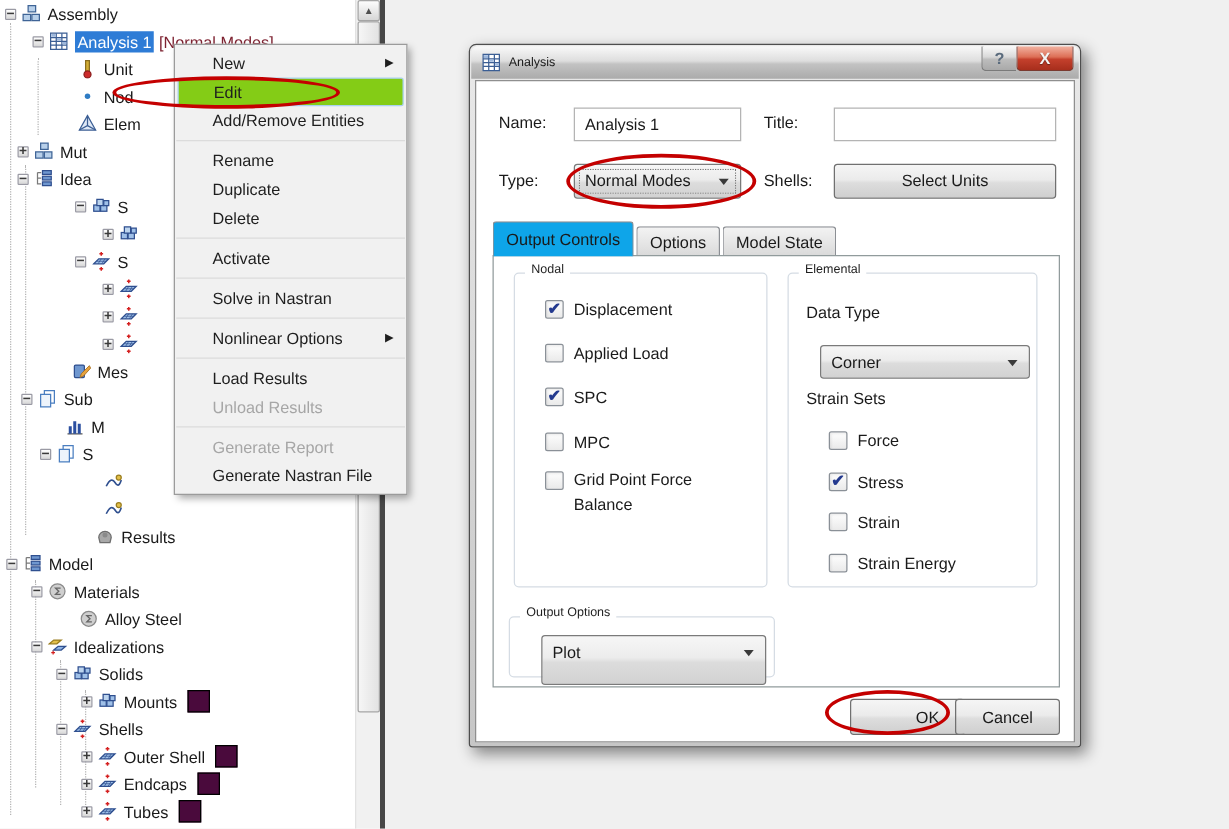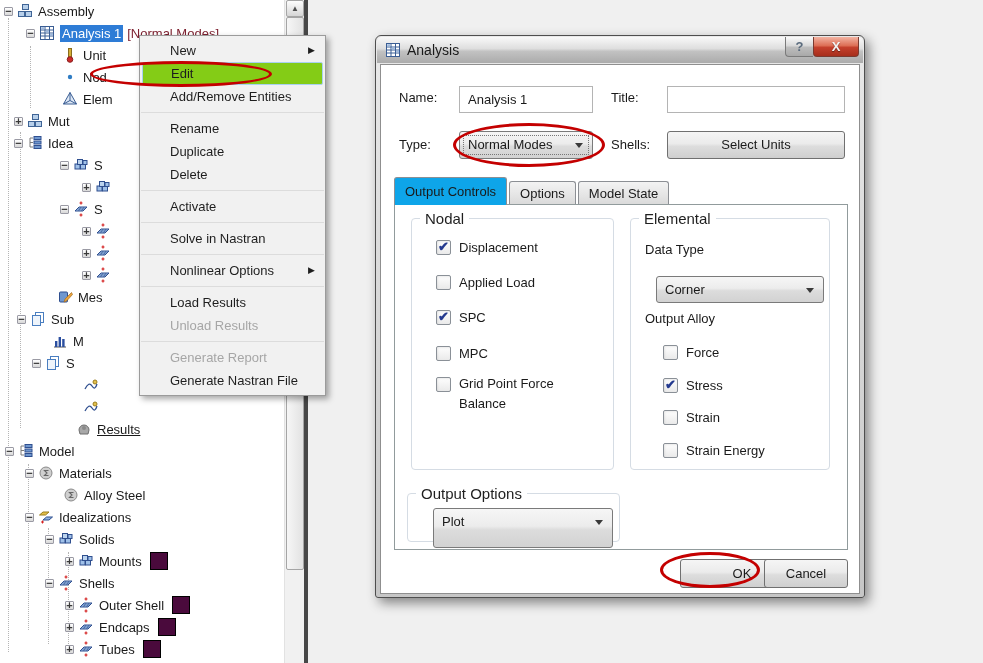--- a/index.html
+++ b/index.html
@@ -44,21 +44,21 @@
   .menu-sep{border-top:1px solid #dcdcdc;margin:4px 1px;height:0;}
 
   
   .dialog{position:absolute;left:375px;top:35px;width:490px;height:563px;z-index:4;
     border:1px solid #4e4e4e;border-radius:6px 6px 3px 3px;
     background:linear-gradient(#e9e9e9,#c6c6c6);box-shadow:4px 5px 12px rgba(0,0,0,.45);}
   .titlebar{position:absolute;left:1px;top:1px;right:1px;height:26px;border-radius:5px 5px 0 0;
     background:linear-gradient(180deg,#f9f9f9,#dedede 45%,#c2c2c2 55%,#ababab);
     display:flex;align-items:center;padding-left:8px;}
   .titlebar .tb-icon{width:16px;height:16px;margin-right:6px;}
-  .titlebar .tb-title{font-size:14px;color:#1a1a1a;}
+  .titlebar .tb-title{font-size:10px;color:#1a1a1a;}
   .tb-buttons{position:absolute;right:4px;top:0;display:flex;}
   .tb-help{width:28px;height:20px;border:1px solid #7a7a7a;border-right:none;border-top:none;
     border-radius:0 0 0 4px;background:linear-gradient(#fafafa,#d9d9d9 45%,#bdbdbd 55%,#a9a9a9);
     color:#5a6b7d;font-weight:bold;font-size:13px;text-align:center;line-height:19px;}
   .tb-close{width:46px;height:20px;border:1px solid #7a3a30;border-top:none;
     border-radius:0 0 4px 4px;
     background:linear-gradient(#f2b3a2,#dd6f56 45%,#c4402c 55%,#a72e1c);
     color:#f4f4f4;font-weight:bold;font-size:13px;text-align:center;line-height:19px;
     text-shadow:0 1px 1px rgba(0,0,0,.45);}
   .client{position:absolute;left:4px;top:28px;width:480px;height:530px;background:#fff;
@@ -80,21 +80,21 @@
   .tab-strip{position:absolute;left:13px;top:112px;height:28px;display:flex;align-items:flex-end;}
   .tab{border:1px solid #8c8f94;border-bottom:none;border-radius:3px 3px 0 0;font-size:13px;
     color:#1a1a1a;text-align:center;background:linear-gradient(#f3f3f3,#e4e4e4 60%,#d9d9d9);
     height:24px;line-height:23px;margin-right:2px;padding:0 10px;}
   .tab.active{background:#0ea5e9;height:28px;line-height:27px;position:relative;z-index:3;}
   .tab-page{position:absolute;left:13px;top:139px;width:454px;height:346px;background:#fff;
     border:1px solid #919b9c;z-index:2;}
 
   .groupbox{position:absolute;border:1px solid #d5dce4;border-radius:4px;}
   .groupbox .legend{position:absolute;top:-9px;left:8px;background:#fff;padding:0 5px;
-    font-size:15px;color:#1f1f1f;}
+    font-size:10px;color:#1f1f1f;}
   .check-row{position:absolute;display:flex;align-items:center;font-size:13px;color:#1a1a1a;}
   .check-row.wrap{align-items:flex-start;}
   .cb{width:15px;height:15px;flex:0 0 15px;border:1px solid #8a9097;border-radius:2px;
     background:linear-gradient(#fefefe,#eaeaea);position:relative;margin-right:8px;
     box-shadow:inset 1px 1px 2px rgba(0,0,0,.08);}
   .cb .mark{position:absolute;left:1px;top:-2px;font-size:13px;color:#243a8f;font-weight:bold;}
   .cb-label{line-height:15px;}
   .check-row.wrap .cb-label{width:116px;line-height:20px;margin-top:-3px;}
 
   
@@ -326,21 +326,21 @@
       </div>
       <div class="tree-row" style="top: 396px; padding-left: 83px;">
         <span class="tree-icon">
           <svg viewBox="0 0 16 16">
             <path d="M2 12 Q6 4 9 9 T14 7" fill="none" stroke="#2f4f8f" stroke-width="1.3"></path>
             <circle cx="12" cy="5" r="2" fill="#e3c04a" stroke="#9a7d1f"></circle>
           </svg>
         </span>
         <span class="tree-label"></span>
       </div>
-      <div class="tree-row" style="top: 418px; padding-left: 76px; text-decoration: underline;">
+      <div class="tree-row" style="top: 418px; padding-left: 76px;">
         <span class="tree-icon">
           <svg viewBox="0 0 16 16">
             <path d="M3 9 a5 5 0 0 1 10 0 l-1 4 h-8 Z" fill="#a8a8a8" stroke="#6e6e6e"></path>
             <circle cx="8" cy="7" r="2" fill="#8a8a8a"></circle>
           </svg>
         </span>
         <span class="tree-label">Results</span>
       </div>
       <div class="tree-row" style="top: 440px; padding-left: 5px;">
         <span class="expander" data-glyph="−"></span>
@@ -569,21 +569,21 @@
             </div>
           </div>
       </div>
       <div class="groupbox" style="left:235px;top:13px;width:200px;height:252px;">
         <span class="legend">Elemental</span>
         <span class="lbl" style="left:14px;top:23px;">Data Type</span>
         <div class="combo" style="left:25px;top:57px;width:168px;height:27px;">
           <span>Corner</span>
           <span class="arrow"></span>
         </div>
-        <span class="lbl" style="left:14px;top:92px;">Output Alloy</span>
+        <span class="lbl" style="left:14px;top:92px;">Strain Sets</span>
         <div id="elemental-checks">
             <div class="check-row" style="left: 32px; top: 126px;">
               <span class="cb"></span>
               <span class="cb-label">Force</span>
             </div>
             <div class="check-row" style="left: 32px; top: 159px;">
               <span class="cb">
                 <span class="mark">✔</span>
               </span>
               <span class="cb-label">Stress</span>

